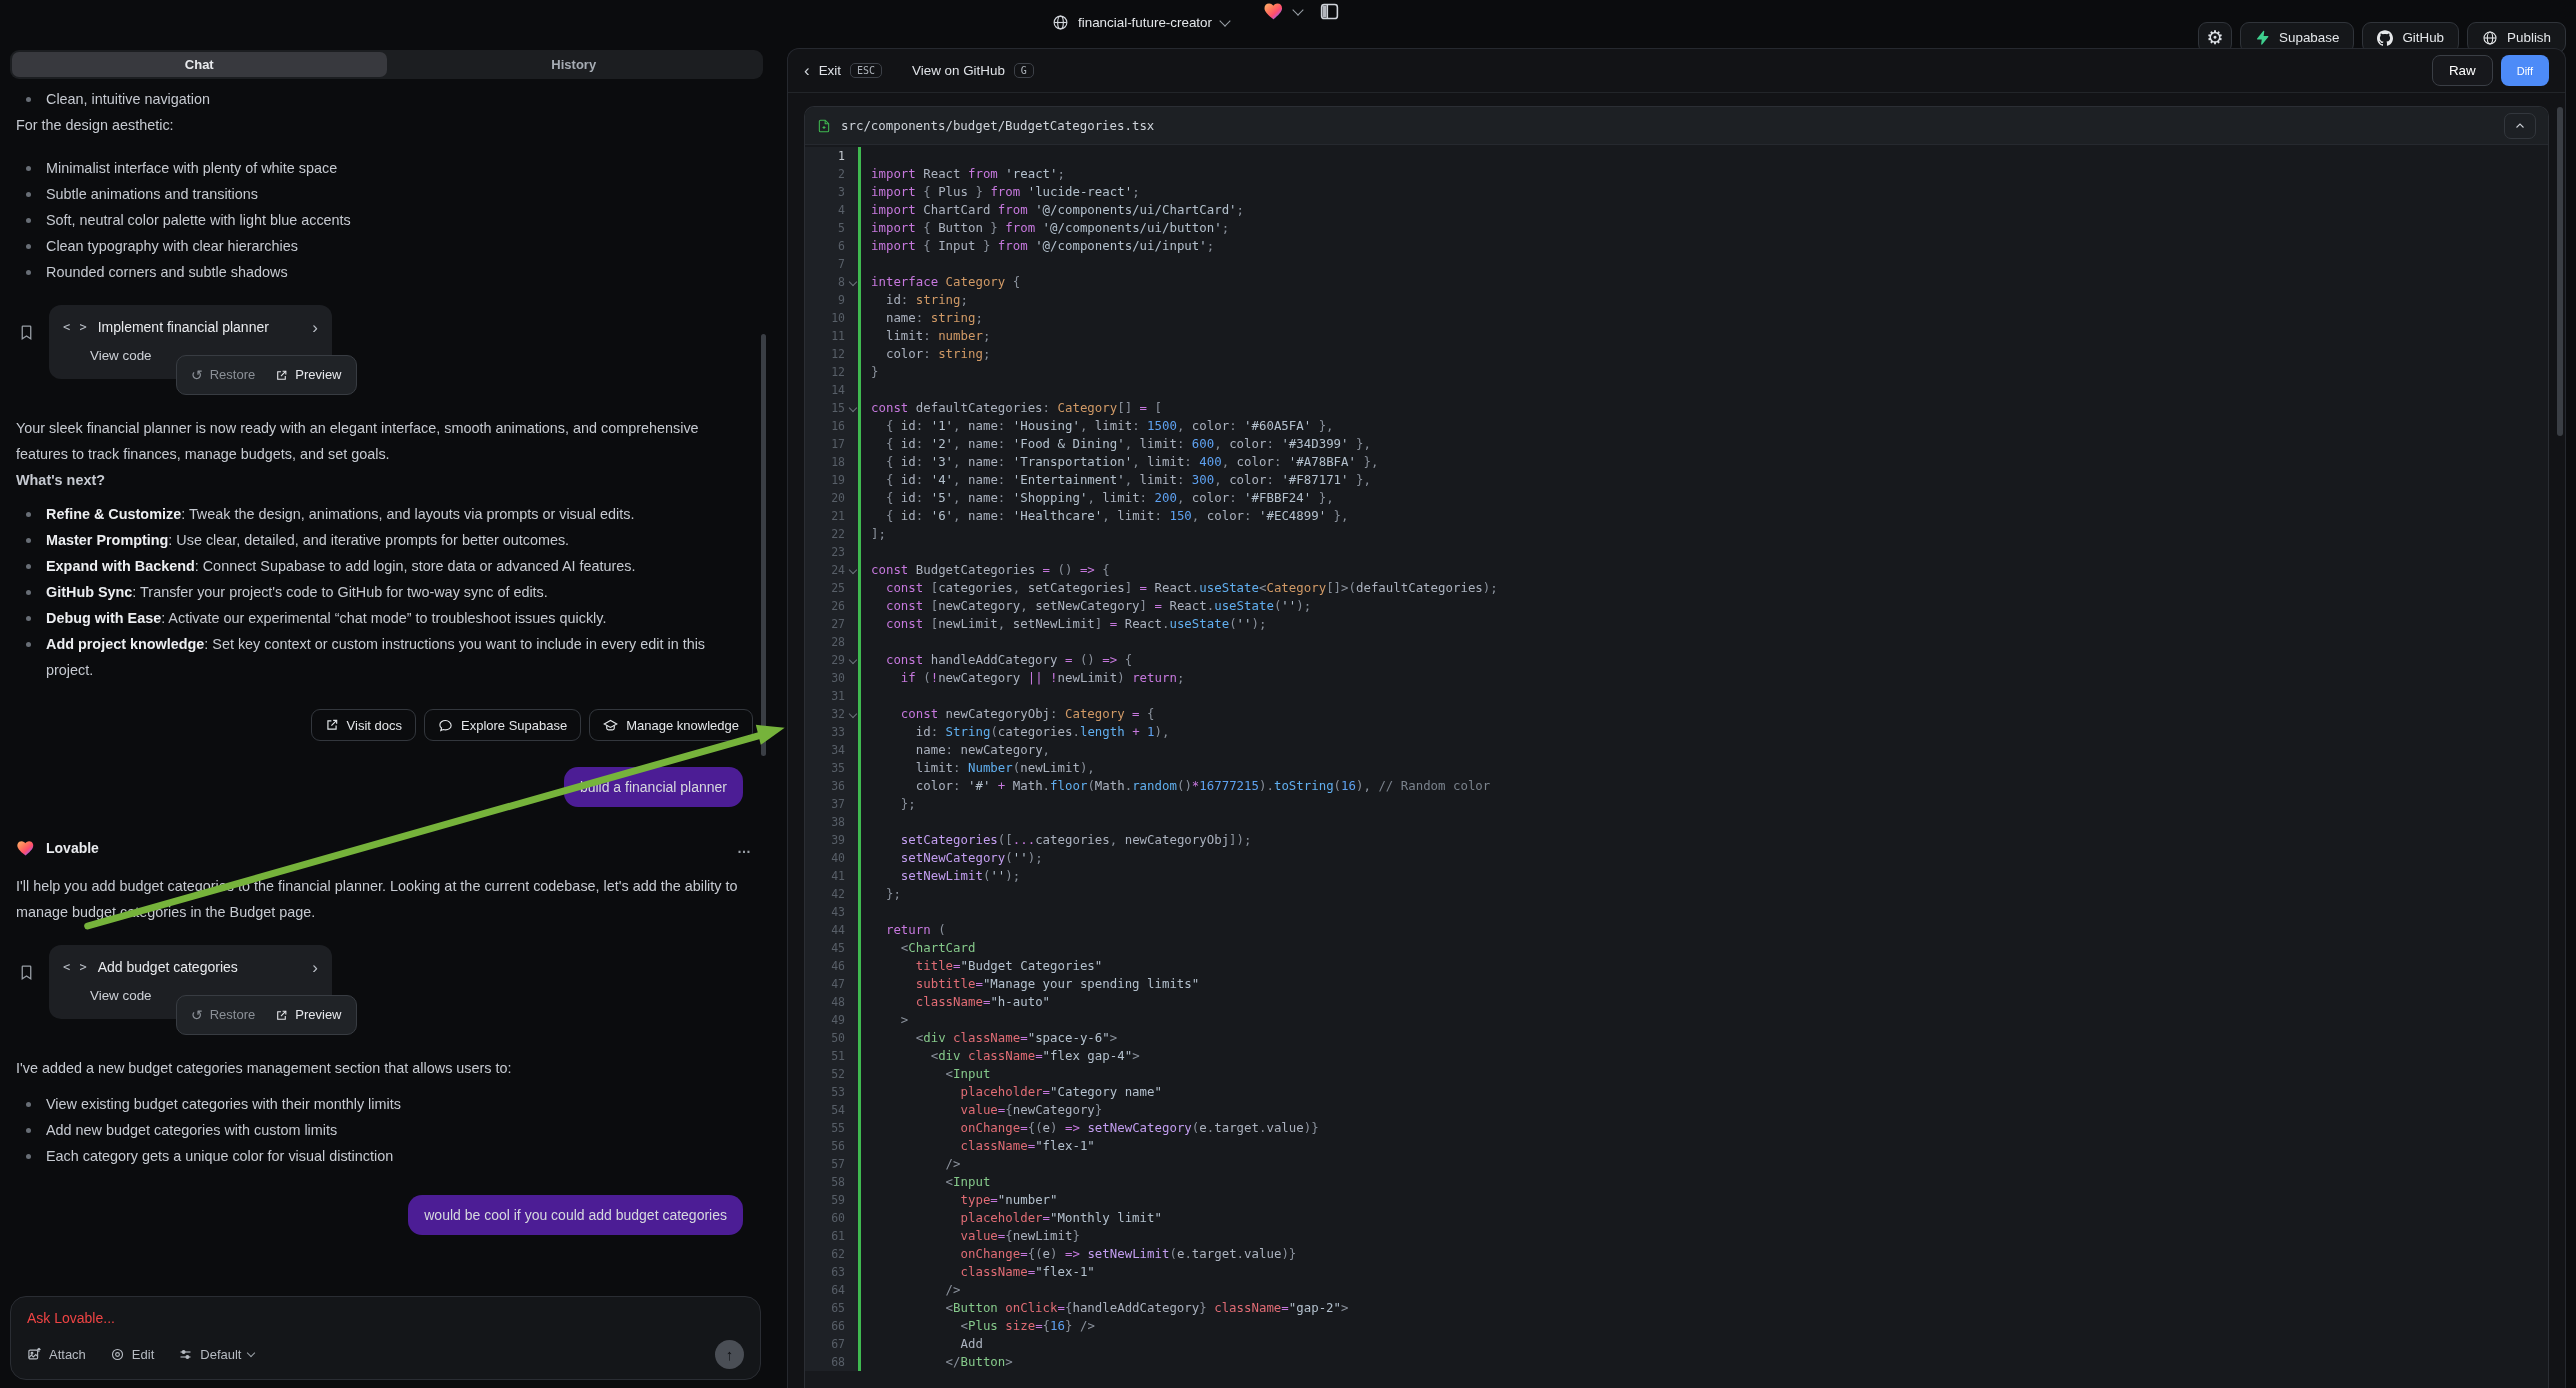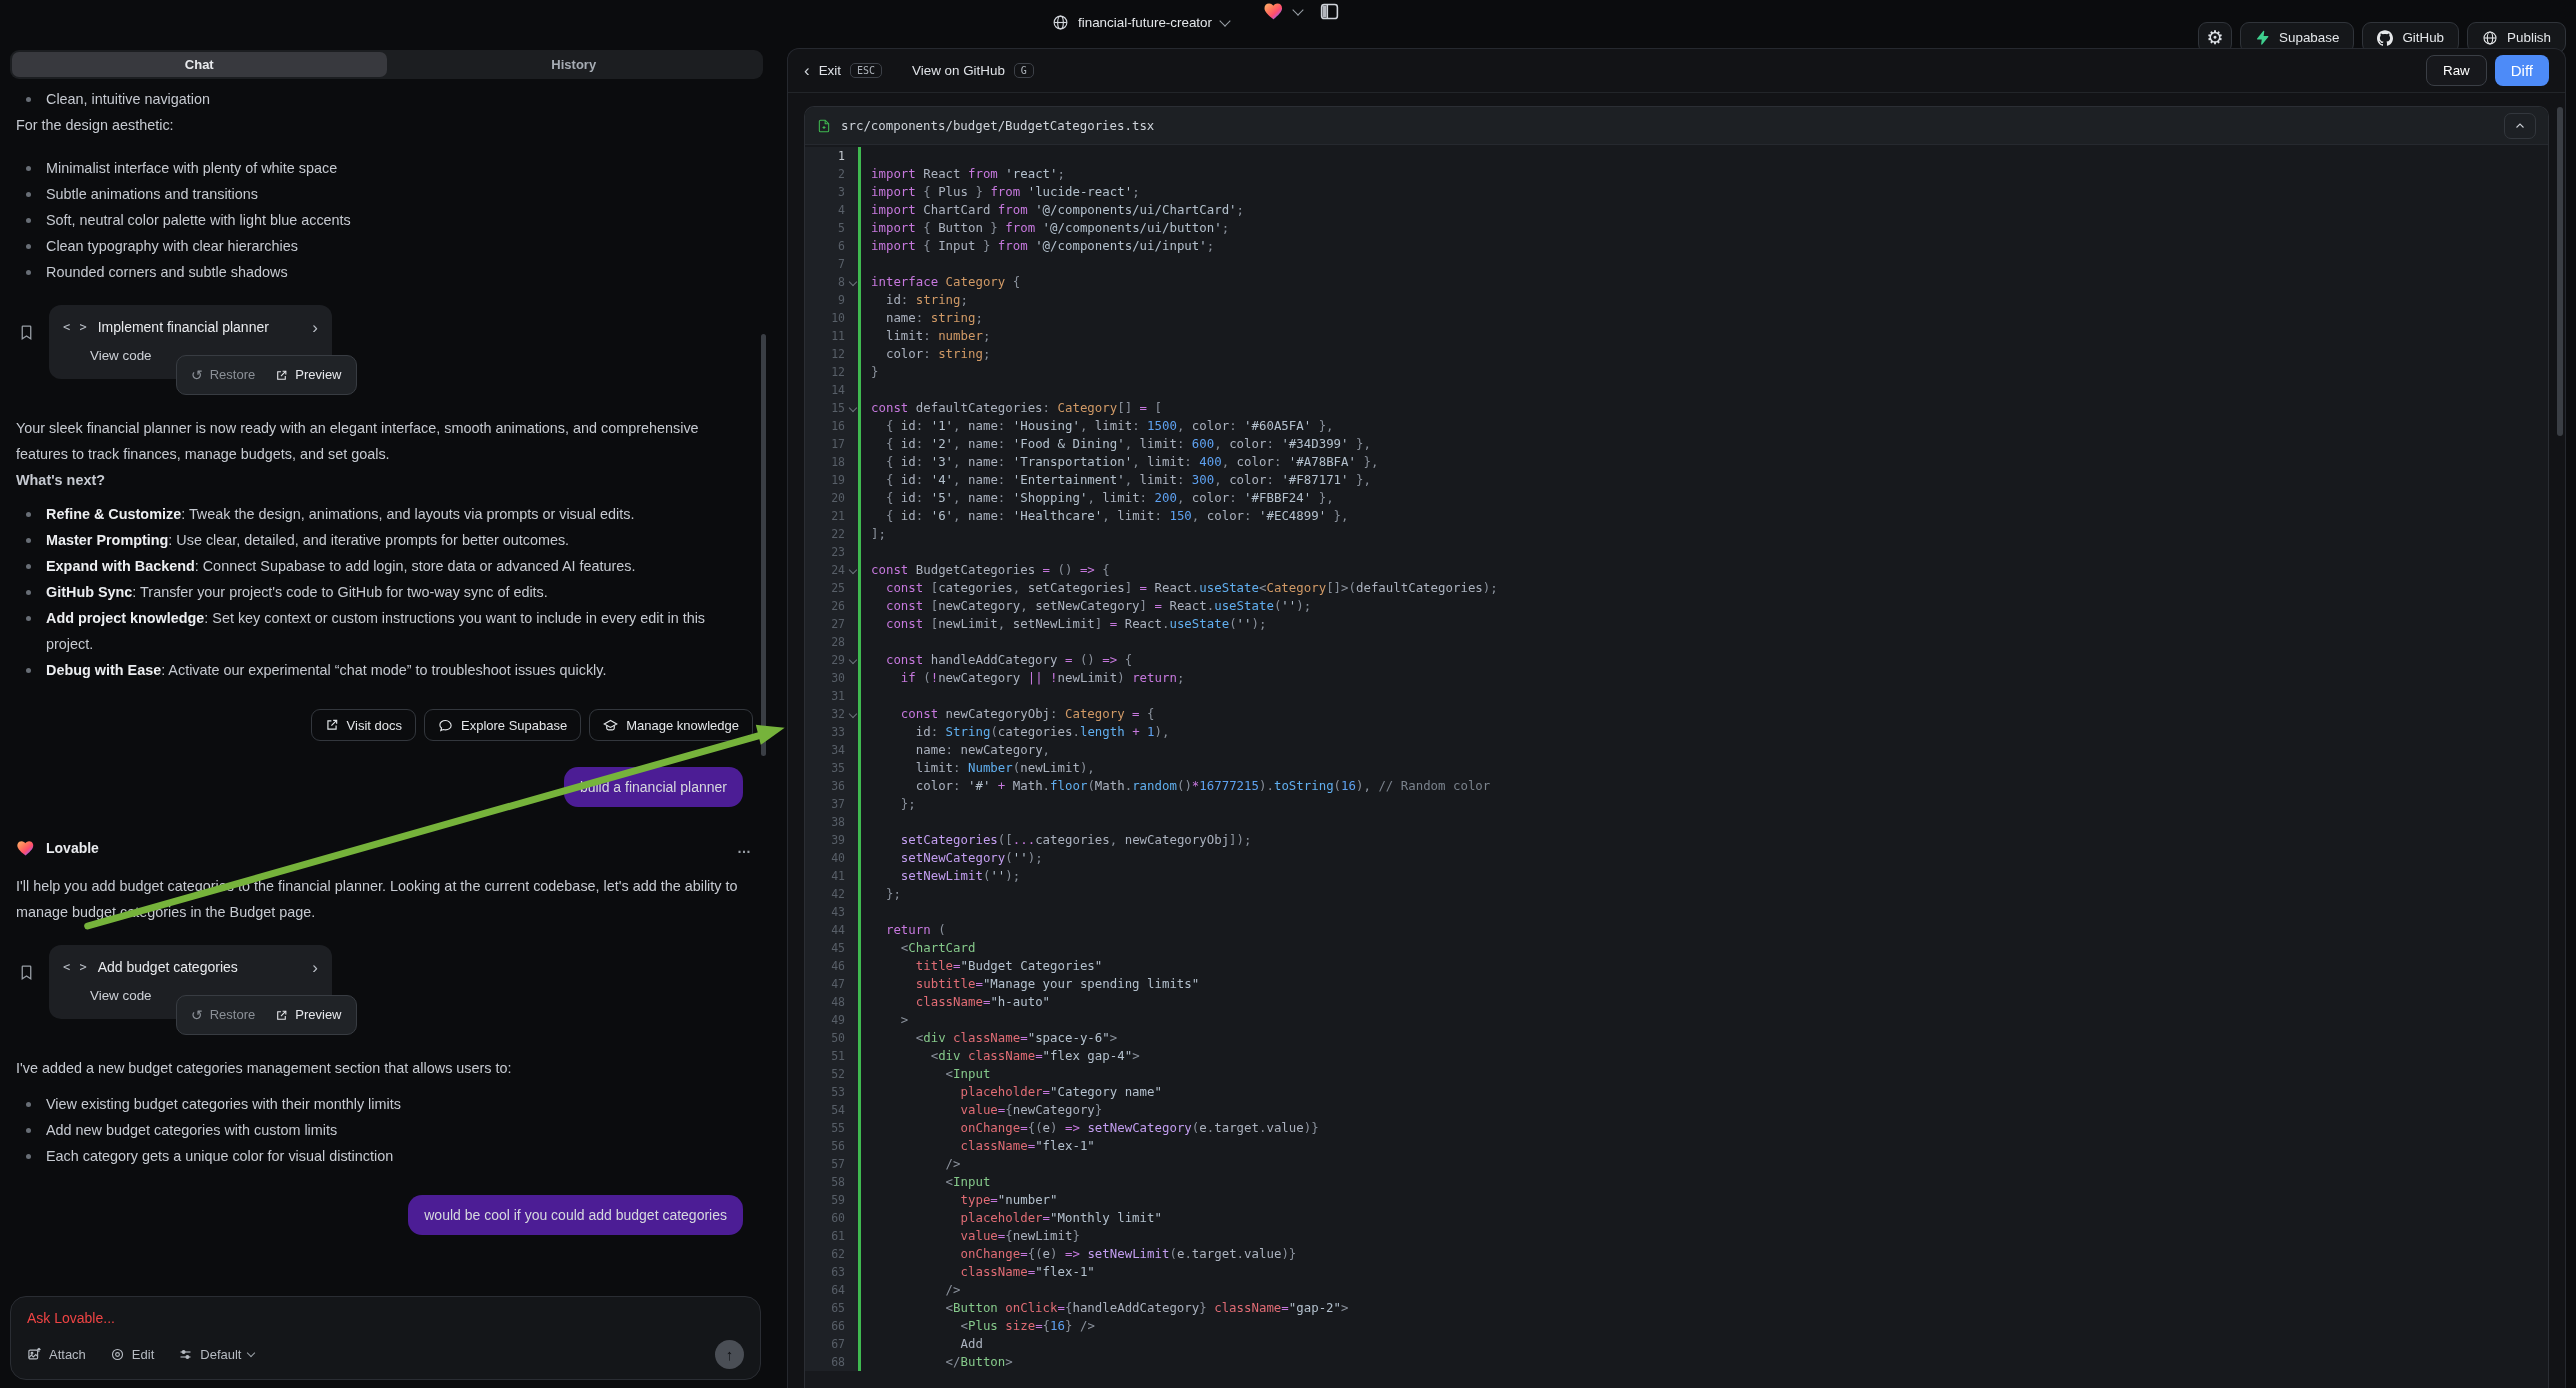--- a/index.html
+++ b/index.html
@@ -64,21 +64,21 @@
 
   
   .code-panel{position:absolute;left:787px;top:48px;right:10px;bottom:0;background:#121316;border:1px solid #26292f;border-bottom:none;border-radius:12px 12px 0 0;overflow:hidden;box-sizing:border-box;}
   .cp-header{height:43px;display:flex;align-items:center;padding:0 16px;border-bottom:1px solid #222529;gap:10px;}
   .cp-exit,.cp-github{display:flex;align-items:center;gap:9px;color:#dfe2e7;font-size:13.4px;cursor:pointer;}
   .cp-github{margin-left:20px;}
   .chev-left{font-size:17px;color:#cfd3d9;line-height:1;}
   kbd{border:1px solid #3d4148;border-radius:5px;padding:1px 6px;font-size:10px;color:#aeb4bb;font-family:"DejaVu Sans Mono",monospace;}
   .cp-right{margin-left:auto;display:flex;gap:8px;}
   .btn-raw{border:1px solid #3a3e45;background:#17181c;color:#ffffff;border-radius:8px;padding:7px 16px;font-size:13.4px;cursor:pointer;}
-  .btn-diff{border:none;background:#4d8bf8;color:#fff;border-radius:8px;padding:7px 16px;font-size:15px;cursor:pointer;}
+  .btn-diff{border:none;background:#4d8bf8;color:#fff;border-radius:8px;padding:7px 16px;font-size:11px;cursor:pointer;}
 
   .file-card{position:absolute;left:16px;right:16px;top:57px;bottom:0;border:1px solid #2b2e34;border-bottom:none;border-radius:10px 10px 0 0;overflow:hidden;background:#17191d;}
   .file-bar{height:38px;background:#1d2024;border-bottom:1px solid #26292f;display:flex;align-items:center;padding:0 12px;gap:10px;box-sizing:border-box;cursor:pointer;}
   .file-path{font-family:"DejaVu Sans Mono",monospace;font-size:12.4px;color:#ced3da;}
   .collapse-btn{margin-left:auto;width:32px;height:26px;border:1px solid #33373d;border-radius:7px;display:flex;align-items:center;justify-content:center;background:none;color:#c8ccd2;cursor:pointer;}
 
   .code-lines{position:absolute;top:38px;left:0;right:0;bottom:0;font-family:"DejaVu Sans Mono",monospace;font-size:12.4px;line-height:18px;padding-top:2px;overflow:hidden;}
   .cl{display:flex;height:18px;white-space:pre;}
   .ln{width:40px;flex:none;text-align:right;padding-right:13px;color:#585f68;background:#1e2126;position:relative;font-size:11.5px;box-sizing:content-box;}
   .ln.hl{color:#c6cbd2;}
@@ -216,22 +216,22 @@
 
       <p>Your sleek financial planner is now ready with an elegant interface, smooth animations, and comprehensive features to track finances, manage budgets, and set goals.</p>
 
       <p class="m12 bold-head">What's next?</p>
 
       <ul class="blist m8">
           <li><strong>Refine &amp; Customize</strong><span>: Tweak the design, animations, and layouts via prompts or visual edits.</span></li>
           <li><strong>Master Prompting</strong><span>: Use clear, detailed, and iterative prompts for better outcomes.</span></li>
           <li><strong>Expand with Backend</strong><span>: Connect Supabase to add login, store data or advanced AI features.</span></li>
           <li><strong>GitHub Sync</strong><span>: Transfer your project's code to GitHub for two-way sync of edits.</span></li>
+          <li><strong>Debug with Ease</strong><span>: Activate our experimental “chat mode” to troubleshoot issues quickly.</span></li>
           <li><strong>Add project knowledge</strong><span>: Set key context or custom instructions you want to include in every edit in this project.</span></li>
-          <li><strong>Debug with Ease</strong><span>: Activate our experimental “chat mode” to troubleshoot issues quickly.</span></li>
         </ul>
 
       <div class="chip-row">
         <button class="chip">
           <svg width="14" height="14" viewBox="0 0 24 24" fill="none" stroke="#e4e7ea" stroke-width="2">
               <path d="M19 13v6H5V5h6"></path>
               <path d="M14 4h6v6"></path>
               <path d="M20 4 11 13"></path>
             </svg>
           <span>Visit docs</span>

